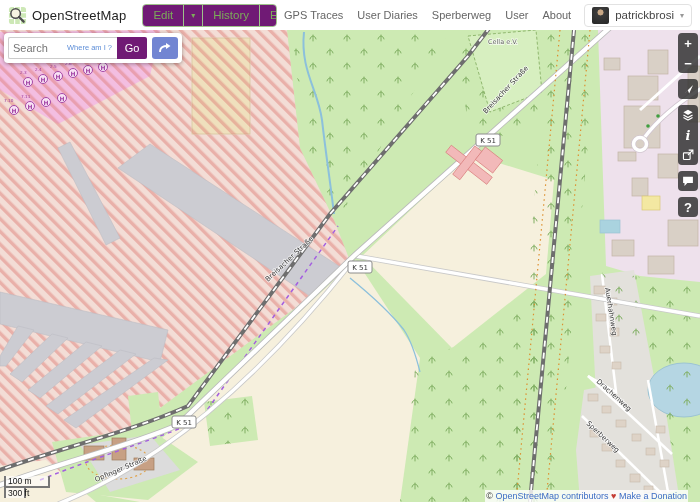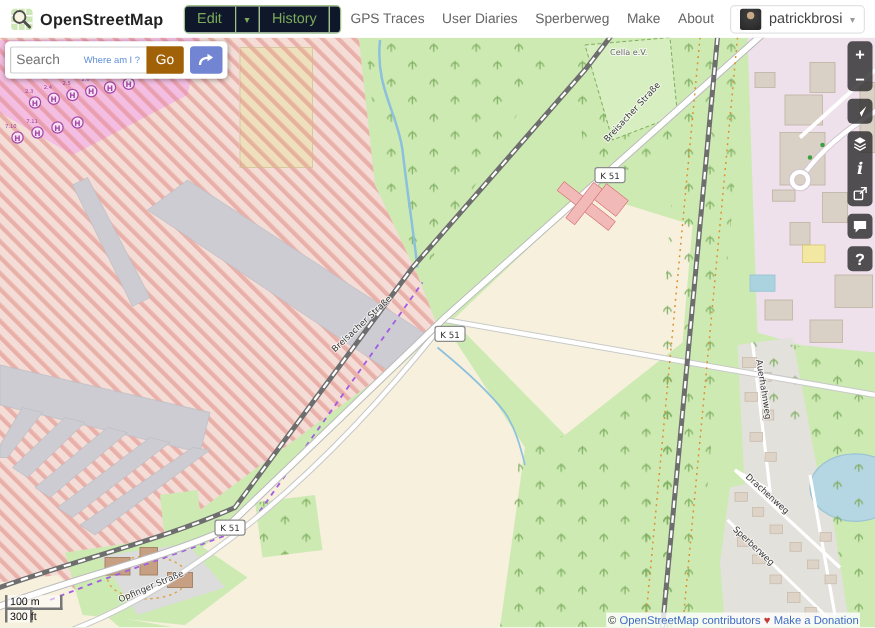--- a/index.html
+++ b/index.html
@@ -1,42 +1,42 @@
 <!DOCTYPE html>
 <html><head>
 <meta charset="utf-8">
 <style>
   html,body{margin:0;padding:0;width:700px;height:502px;overflow:hidden;
     font-family:"Liberation Sans",sans-serif;background:#fff;position:relative;}
   
   .hdr{position:absolute;top:0;left:0;width:700px;height:30px;background:#fff;
     display:flex;align-items:center;padding:0 8px;box-sizing:border-box;z-index:40;}
   .logo{width:19px;height:19px;flex:0 0 auto;}
-  .title{font-weight:bold;font-size:13px;color:#222;margin-left:5px;letter-spacing:.2px;}
+  .title{font-weight:normal;font-size:13px;color:#222;margin-left:5px;letter-spacing:.2px;}
   .navgrp{display:flex;margin-left:16px;border:1px solid #9ec28a;border-radius:4px;overflow:hidden;height:21px;}
-  .navbtn{display:flex;align-items:center;padding:0 10px;font-size:11.5px;color:#7cab5a;background:#0f172a;cursor:pointer;}
+  .navbtn{display:flex;align-items:center;padding:0 10px;font-size:11.5px;color:#7cab5a;background:#701a75;cursor:pointer;}
   .navbtn+.navbtn{border-left:1px solid #9ec28a;}
   .caretcell{padding:0 7px;font-size:8px;color:#7cab5a;}
   .spacer{flex:1;}
   .hlink{font-size:11px;color:#666;margin:0 7px;cursor:pointer;white-space:nowrap;}
   .userbox{display:flex;align-items:center;border:1px solid #e2e2e2;border-radius:4px;
     padding:2px 7px;gap:6px;margin-left:6px;cursor:pointer;}
   .avatar{width:17px;height:17px;border-radius:2px;
     background:radial-gradient(circle at 50% 32%,#c9a886 19%,#3b3b3b 23%,#262626);}
   .uname{font-size:11.5px;color:#444;}
   .ucaret{font-size:8px;color:#999;}
   
   .search{position:absolute;left:4px;top:33px;z-index:30;background:#fff;border-radius:4px;
     box-shadow:0 1px 4px rgba(0,0,0,.35);padding:4px;display:flex;align-items:center;}
   .inwrap{position:relative;}
   .search input{width:100px;height:20px;border:1px solid #ccc;border-right:none;
     border-radius:2px 0 0 2px;font-size:11px;padding:0 4px;outline:none;color:#333;
     font-family:"Liberation Sans",sans-serif;}
   .whereami{position:absolute;right:5px;top:6px;font-size:7.5px;color:#5f8fd8;cursor:pointer;white-space:nowrap;}
-  .gobtn{height:22px;width:30px;background:#a16207;color:#fff;border:none;border-radius:0 2px 2px 0;
+  .gobtn{height:22px;width:30px;background:#701a75;color:#fff;border:none;border-radius:0 2px 2px 0;
     font-size:11px;cursor:pointer;}
   .dirbtn{height:22px;width:26px;background:#7285d2;border:none;border-radius:3px;margin-left:5px;
     cursor:pointer;display:flex;align-items:center;justify-content:center;}
   
   .map{position:absolute;top:30px;left:0;width:700px;height:472px;cursor:grab;}
   
   .ctrls{position:absolute;right:2px;top:33px;z-index:30;display:flex;flex-direction:column;align-items:flex-end;}
   .cgrp{background:rgba(45,45,45,.82);border-radius:4px;display:flex;flex-direction:column;margin-bottom:6px;overflow:hidden;}
   .cbtn{width:20px;height:20px;color:#fff;display:flex;align-items:center;justify-content:center;
     font-size:13px;font-weight:bold;cursor:pointer;}
@@ -73,21 +73,21 @@
         <span>History</span>
       </div>
     <div class="navbtn">
         <span>Export</span>
       </div>
   </div>
   <div class="spacer"></div>
   <span class="hlink">GPS Traces</span>
   <span class="hlink">User Diaries</span>
   <span class="hlink">Sperberweg</span>
-  <span class="hlink">Make</span>
+  <span class="hlink">User</span>
   <span class="hlink">About</span>
   <div class="userbox">
     <div class="avatar"></div>
     <span class="uname">patrickbrosi</span>
     <span class="ucaret">▾</span>
   </div>
 </div>
 
 <div class="search">
   <div class="inwrap">

